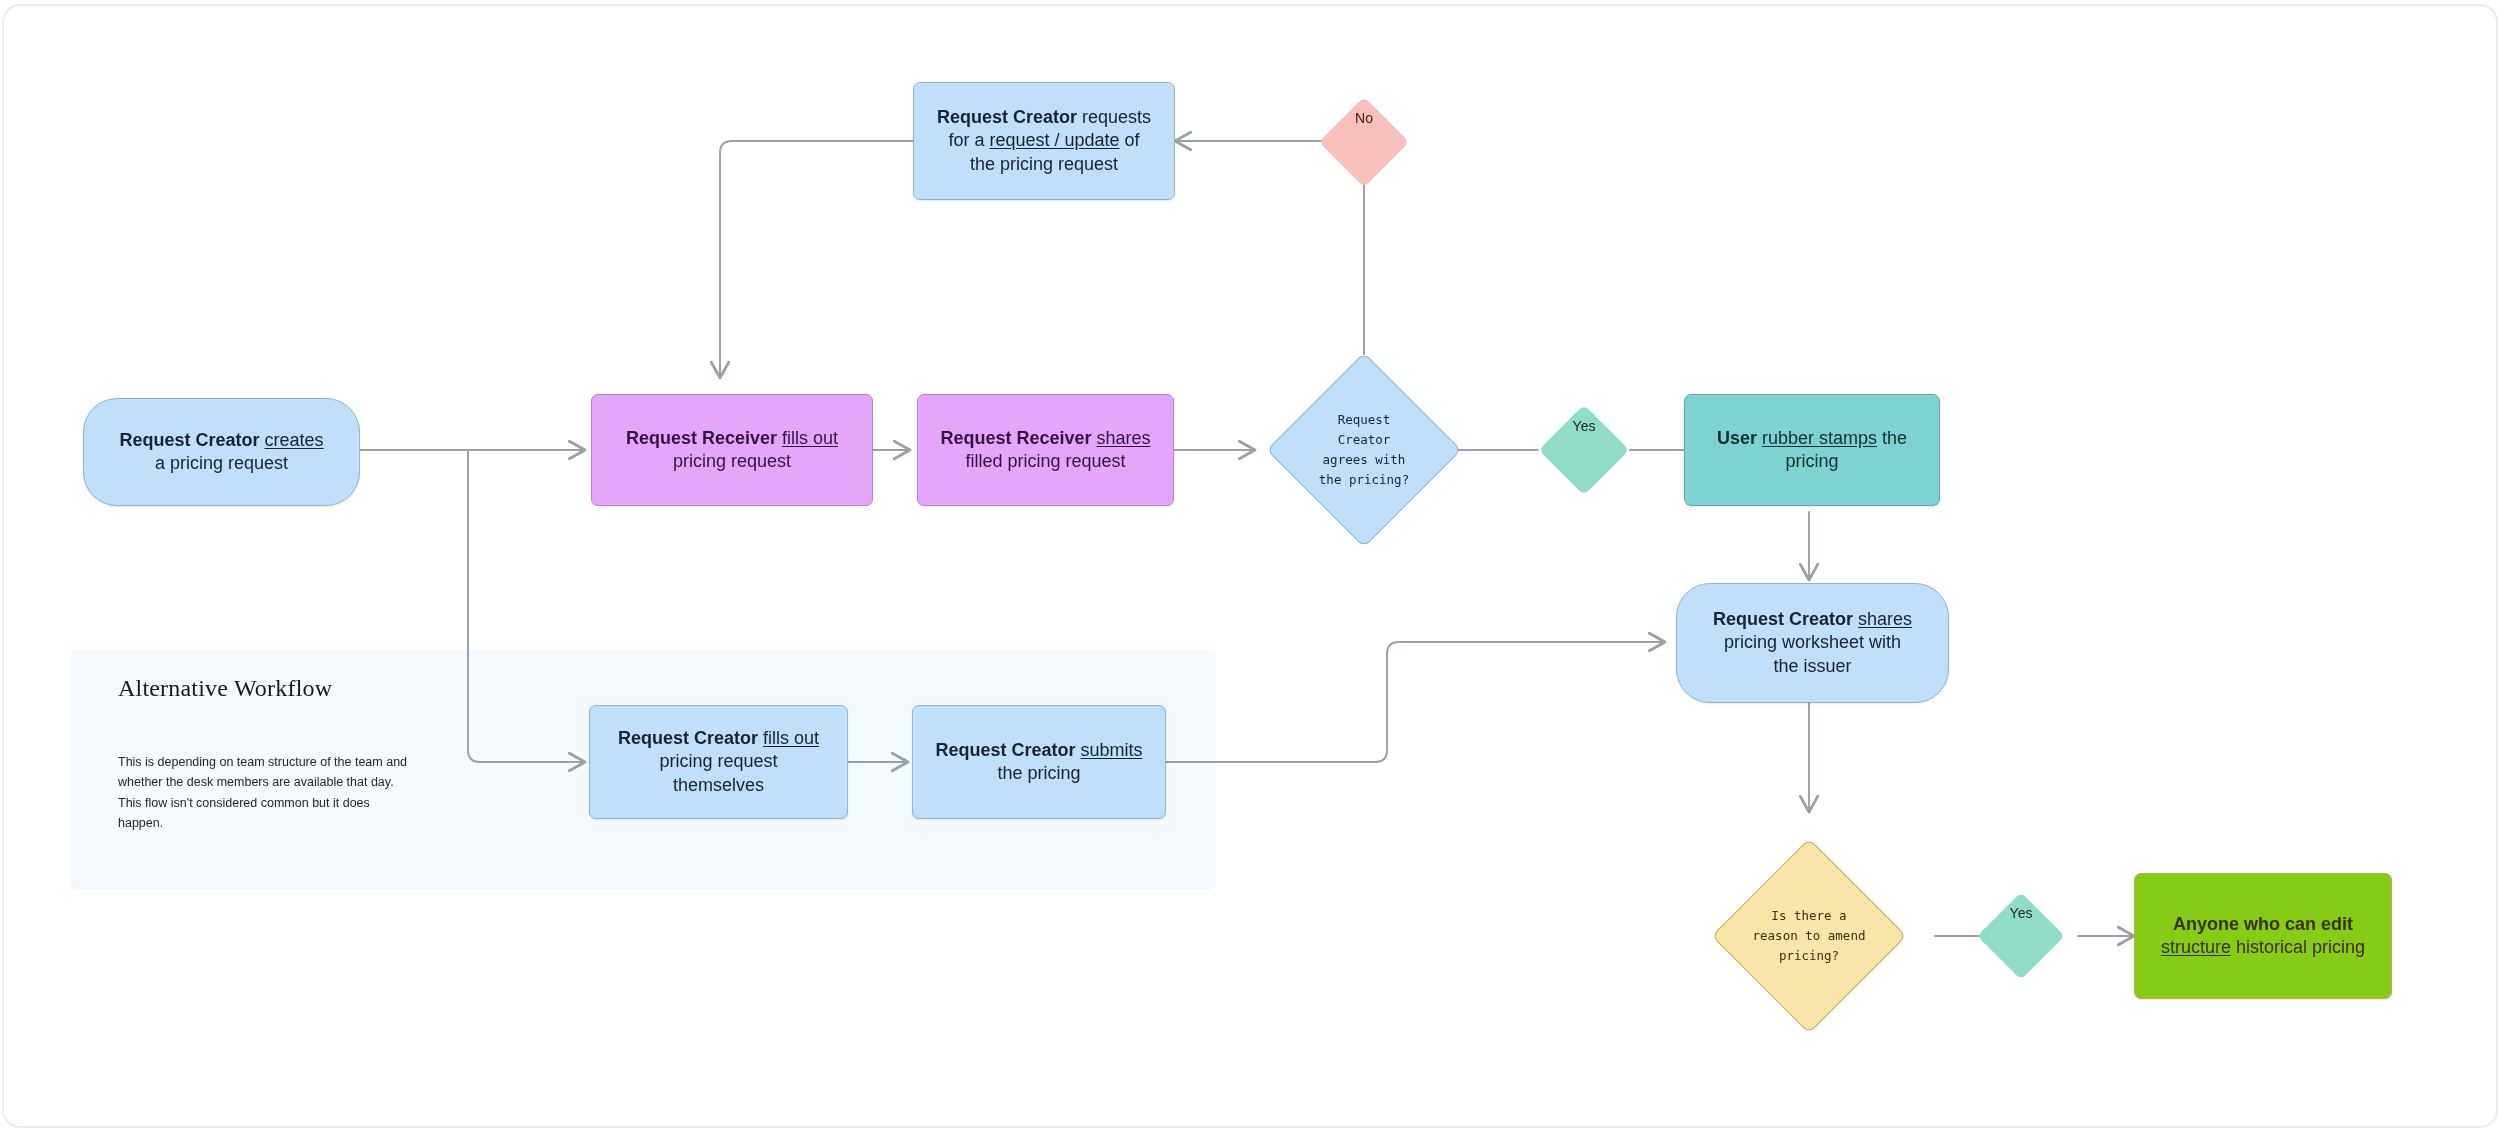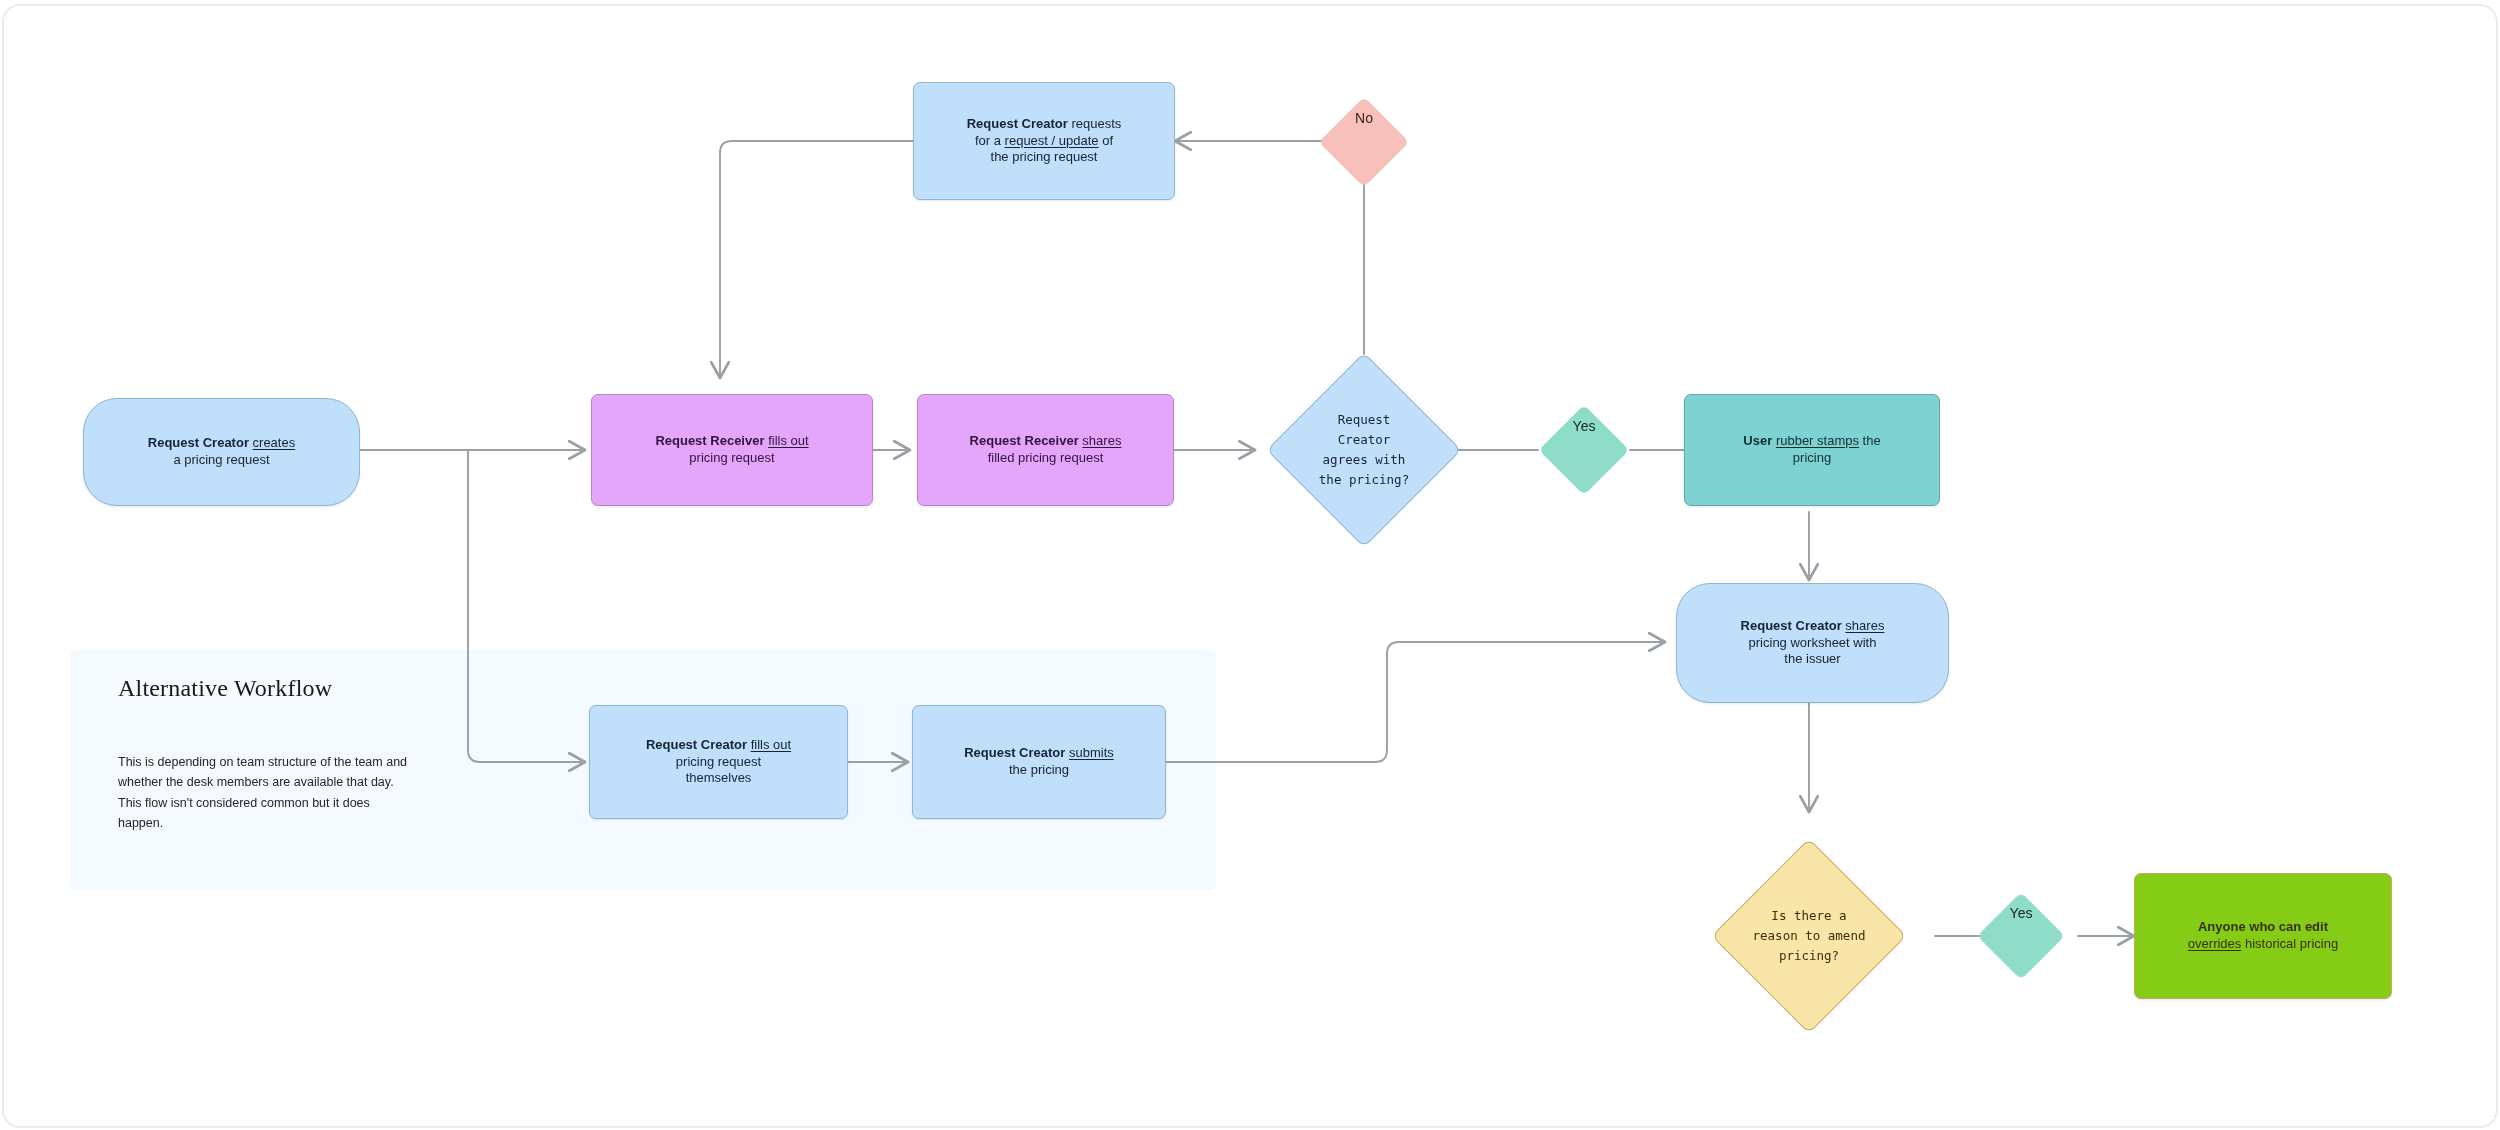--- a/index.html
+++ b/index.html
@@ -60,21 +60,21 @@
   }
 
   
   .node {
     position: absolute;
     display: flex;
     align-items: center;
     justify-content: center;
     text-align: center;
     padding: 6px 20px;
-    font-size: 13px;
+    font-size: 18px;
     line-height: 1.30;
     color: #16202b;
   }
   .node .inner { width: 100%; }
   .node b { font-weight: 700; }
   .node u { text-decoration: underline; text-underline-offset: 2px; }
 
   .rect {
     border-radius: 7px;
     border: 1.6px solid;
@@ -248,21 +248,21 @@
   <div class="node rect c-blue" style="left:912px; top:705px; width:254px; height:114px;">
     <div class="inner">
       <span><b>Request Creator</b> <u>submits</u></span><br>
       <span>the pricing</span>
     </div>
   </div>
 
   <div class="node rect c-yellow" style="left:2134px; top:873px; width:258px; height:126px;">
     <div class="inner">
       <span><b>Anyone who can edit</b></span><br>
-      <span><u>overrides</u><span> historical pricing</span></span>
+      <span><u>structure</u><span> historical pricing</span></span>
     </div>
   </div>
 
   <div class="diamond d-blue" style="left:1295px; top:381px; width:138px; height:138px;">
     <div class="shape"></div>
     <div class="dlabel">Request
 Creator
 agrees with
 the pricing?</div>
   </div>

